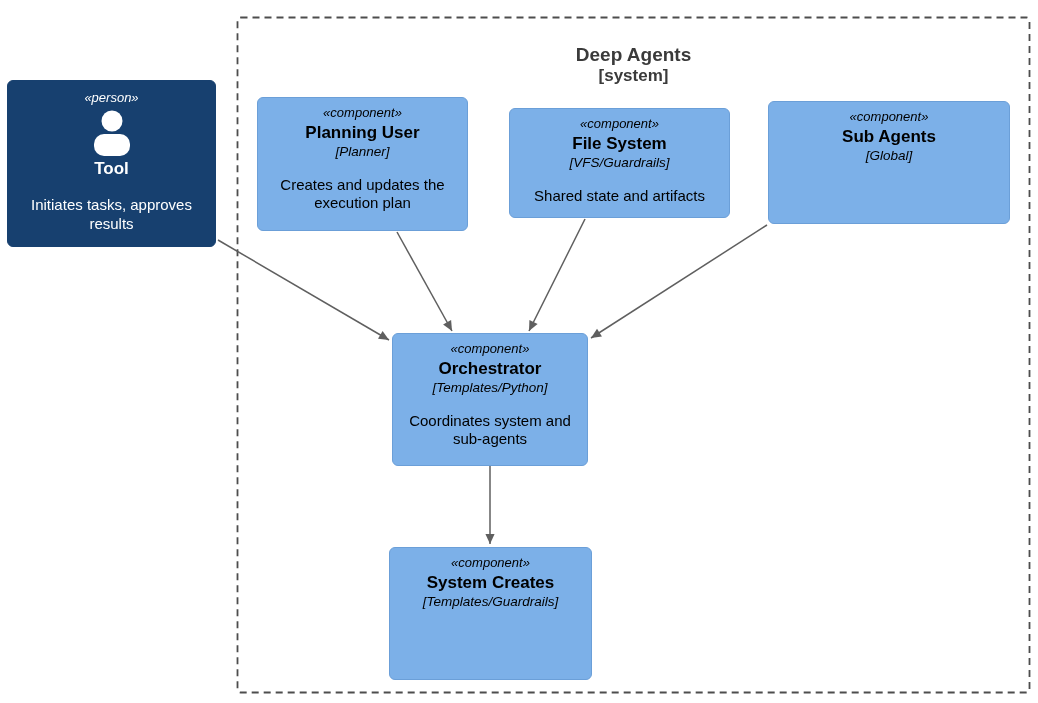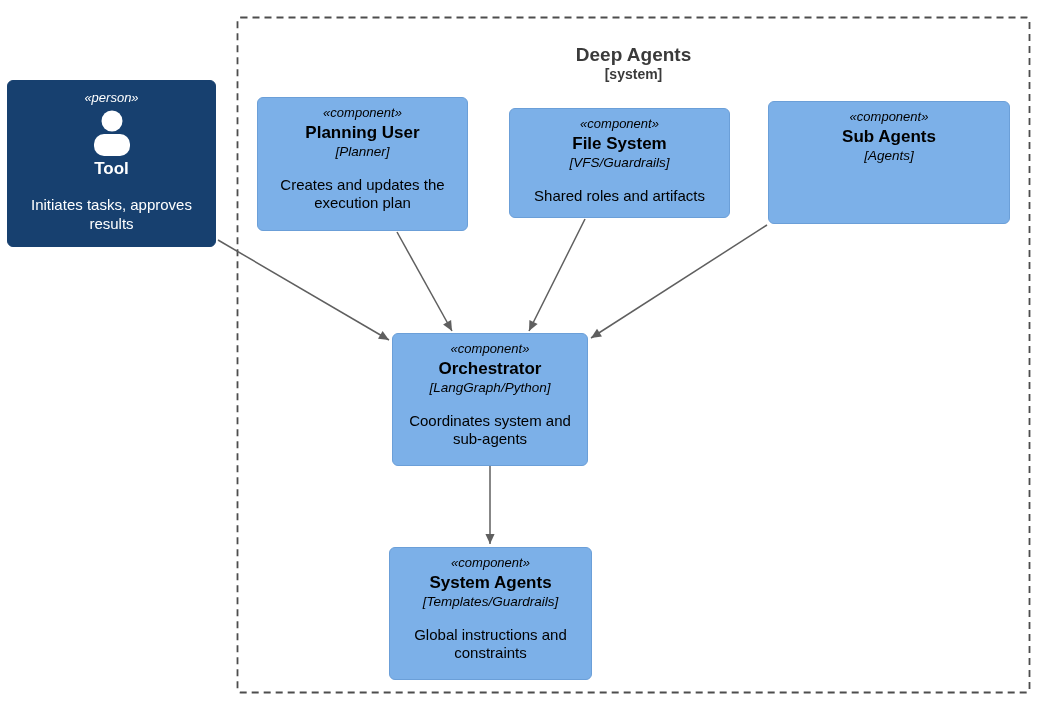--- a/index.html
+++ b/index.html
@@ -43,21 +43,21 @@
     width: 793px;
     text-align: center;
     line-height: 1.15;
   }
   .boundary-title {
     font-size: 19px;
     font-weight: bold;
     color: var(--title-text, #3A3A3A);
   }
   .boundary-subtitle {
-    font-size: 14px;
+    font-size: 17px;
     font-weight: bold;
     color: var(--title-text, #3A3A3A);
     text-align: center;
   }
   .node {
     position: absolute;
     border-radius: 6px;
     display: flex;
     flex-direction: column;
     align-items: center;
@@ -150,36 +150,35 @@
     <div class="stereotype">«component»</div>
     <div class="node-name">Planning User</div>
     <div class="node-tech">[Planner]</div>
     <div class="node-desc">Creates and updates the execution plan</div>
   </div>
 
   <div class="node component" id="node-file-system">
     <div class="stereotype">«component»</div>
     <div class="node-name">File System</div>
     <div class="node-tech">[VFS/Guardrails]</div>
-    <div class="node-desc">Shared roles and artifacts</div>
+    <div class="node-desc">Shared state and artifacts</div>
   </div>
 
   <div class="node component" id="node-sub-agents">
     <div class="stereotype">«component»</div>
     <div class="node-name">Sub Agents</div>
-    <div class="node-tech">[Agents]</div>
+    <div class="node-tech">[Global]</div>
   </div>
 
   <div class="node component" id="node-orchestrator">
     <div class="stereotype">«component»</div>
     <div class="node-name">Orchestrator</div>
-    <div class="node-tech">[LangGraph/Python]</div>
+    <div class="node-tech">[Templates/Python]</div>
     <div class="node-desc">Coordinates system and sub-agents</div>
   </div>
 
   <div class="node component" id="node-system-prompt">
     <div class="stereotype">«component»</div>
-    <div class="node-name">System Agents</div>
+    <div class="node-name">System Creates</div>
     <div class="node-tech">[Templates/Guardrails]</div>
-    <div class="node-desc">Global instructions and constraints</div>
   </div>
 
 </div>
 
 </body></html>

